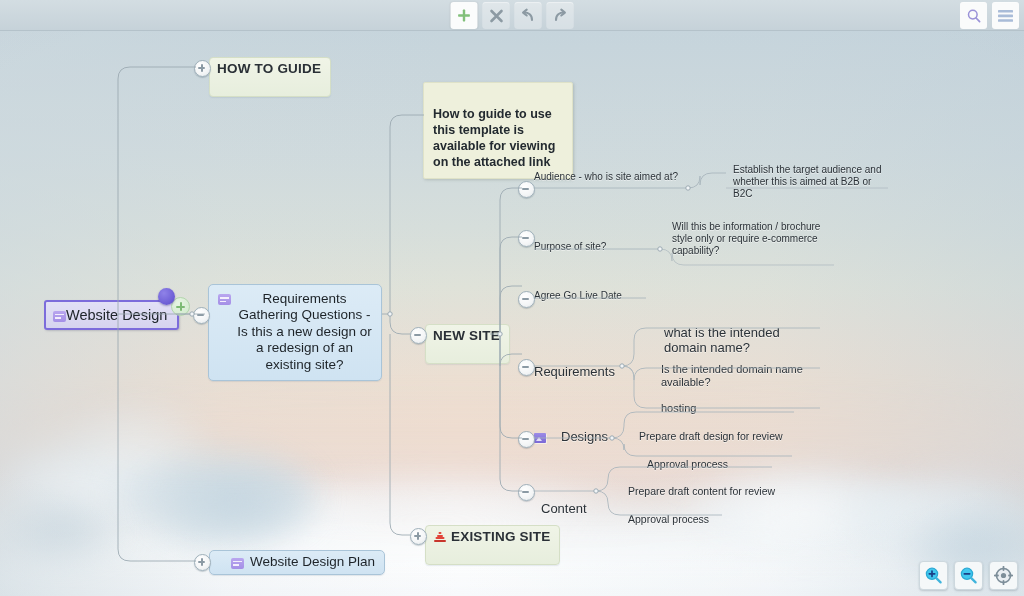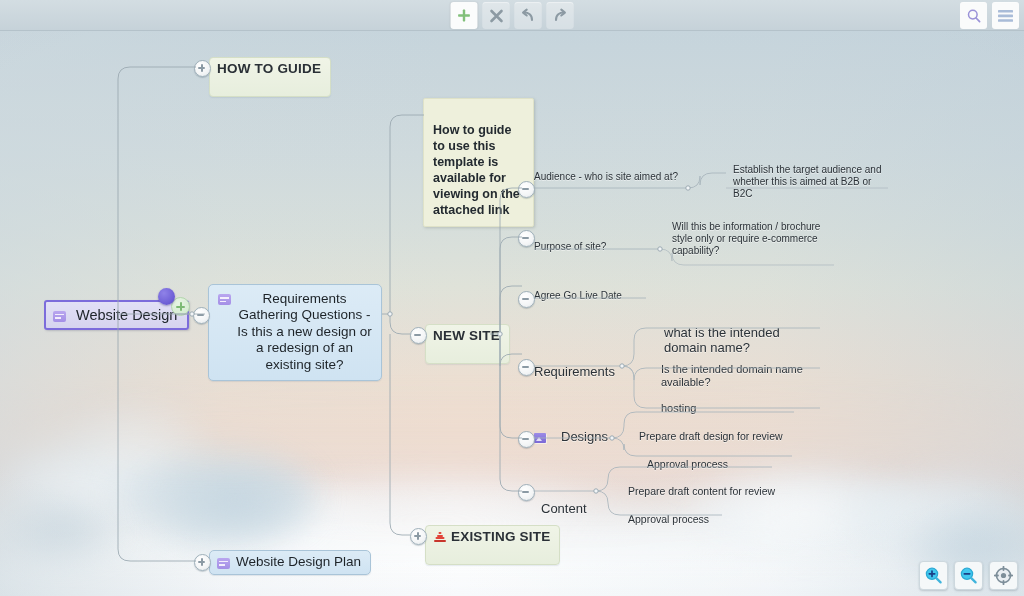--- a/index.html
+++ b/index.html
@@ -97,21 +97,21 @@
 
   
   .n-root {
     border: 2px solid #7c6cdb;
     background: linear-gradient(to bottom,#e2e0f6 0%, #d6d4ef 100%);
     border-radius: 3px;
     padding: 5px 10px 5px 7px;
     font-size: 14.5px;
     color: #20262c;
     box-shadow: 1px 1px 2px rgba(80,80,110,0.25);
-    display: flex; align-items: center; gap: 10px;
+    display: flex; align-items: center; gap: 0;
   }
   
   .n-box {
     border: 1px solid #a9c4d8;
     background: linear-gradient(to bottom, #dcebf6 0%, #cfe3f2 100%);
     border-radius: 5px;
     padding: 6px 9px 7px 9px;
     font-size: 13.5px;
     line-height: 1.22;
     color: #1d2328;
@@ -399,31 +399,31 @@
     <div class="draghandle" style="left:158px; top:288px;"></div>
     <div class="addbtn" style="left:171px; top:297px;"></div>
     <div class="toggle" style="left:193px; top:307px;"></div>
 
     <div class="toggle plus" style="left:194px; top:60px;"></div>
     <div class="node n-pill" style="left:209px; top:57px;">
       <span class="ntext">HOW TO GUIDE</span>
     </div>
 
     <div class="toggle plus" style="left:194px; top:554px;"></div>
-    <div class="node n-box" style="left:209px; top:550px; padding:3px 9px 4px 7px; font-size:13.5px; align-items:center;">
+    <div class="node n-box" style="left:209px; top:550px; padding:3px 9px 4px 21px; font-size:13.5px; align-items:center;">
       <span class="ic ic-note"></span>
       <span class="ntext">Website Design Plan</span>
     </div>
 
     <div class="node n-box" style="left:208px; top:284px; width:174px;text-align:center;">
       <span class="ic ic-note" style="margin-top:3px;"></span>
       <span class="ntext">Requirements Gathering Questions - Is this a new design or a redesign of an existing site?</span>
     </div>
 
-    <div class="node n-note" style="left:423px; top:82px; width:111px;margin-top:16px;">
+    <div class="node n-note" style="left:423px; top:82px; width:150px;">
       <span class="ntext">How to guide to use this template is available for viewing on the attached link</span>
     </div>
 
     <div class="toggle" style="left:410px; top:327px;"></div>
     <div class="node n-pill" style="left:425px; top:324px;">
       <span class="ntext">NEW SITE</span>
     </div>
 
     <div class="toggle plus" style="left:410px; top:528px;"></div>
     <div class="node n-pill" style="left:425px; top:525px;">

